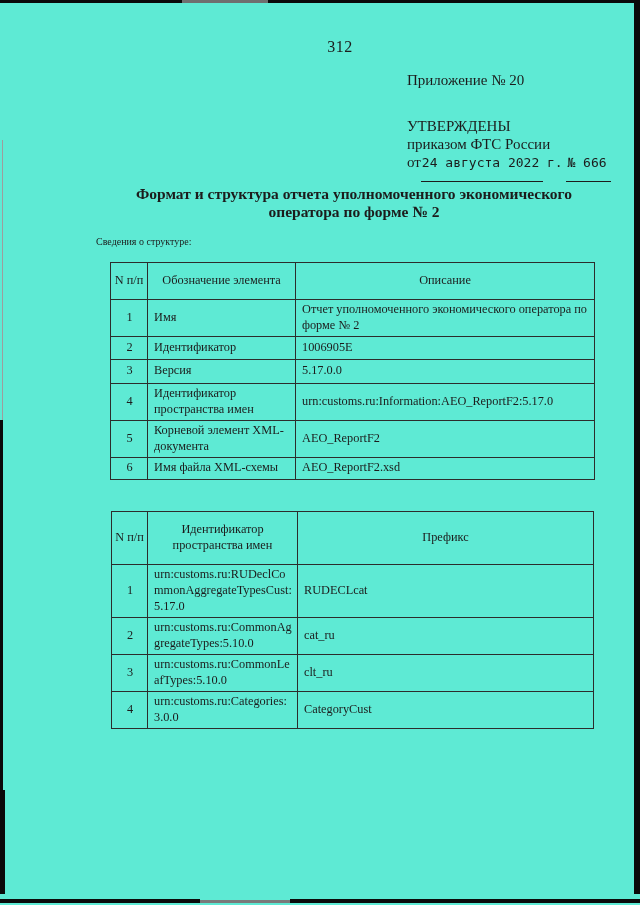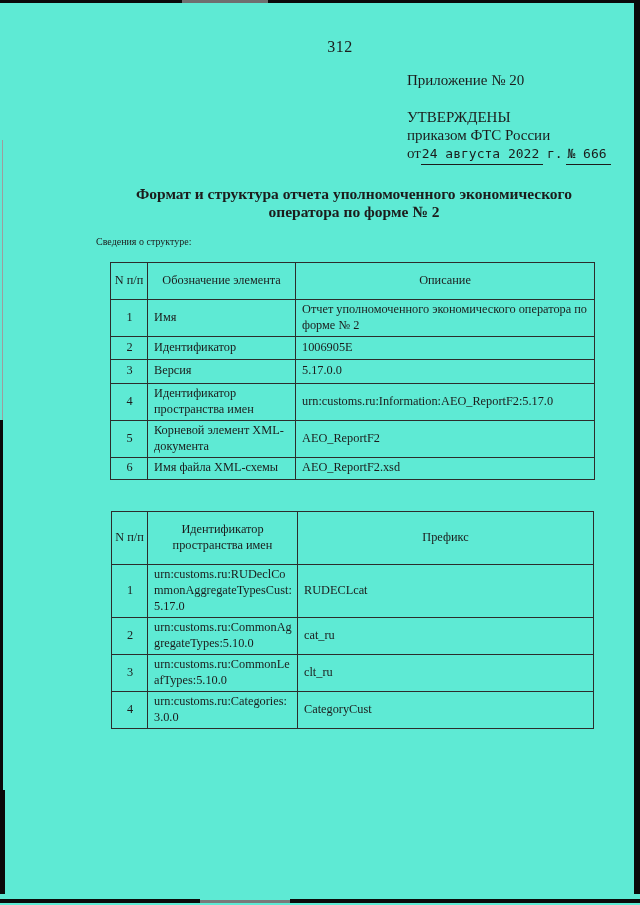--- a/index.html
+++ b/index.html
@@ -28,26 +28,26 @@
 
   
   .page-number {
     position: absolute; left: 300px; top: 38px; width: 80px;
     text-align: center; font-size: 16px; letter-spacing: 0.5px;
   }
   .approval {
     position: absolute; left: 407px; top: 71px;
     font-size: 15px; line-height: 18px; white-space: nowrap;
   }
-  .approval .appendix { margin-bottom: 19px; }
+  .approval .appendix { margin-bottom: 28px; }
   .filled {
     font-family: "DejaVu Sans Mono", monospace;
     font-size: 13px;
     border-bottom: 1.4px solid #1c1c1c;
-    padding: 0 4px 1px 1px;
+    padding: 0 4px 9px 1px;
     display: inline-block;
   }
   .doc-title {
     position: absolute; left: 112px; top: 185px; width: 484px;
     text-align: center; font-weight: bold; font-size: 15.5px; line-height: 18px;
   }
   .section-label { position: absolute; left: 96px; font-size: 10px; }
   .label-structure  { top: 236px; }
   .label-namespaces { top: 483px; }
 

